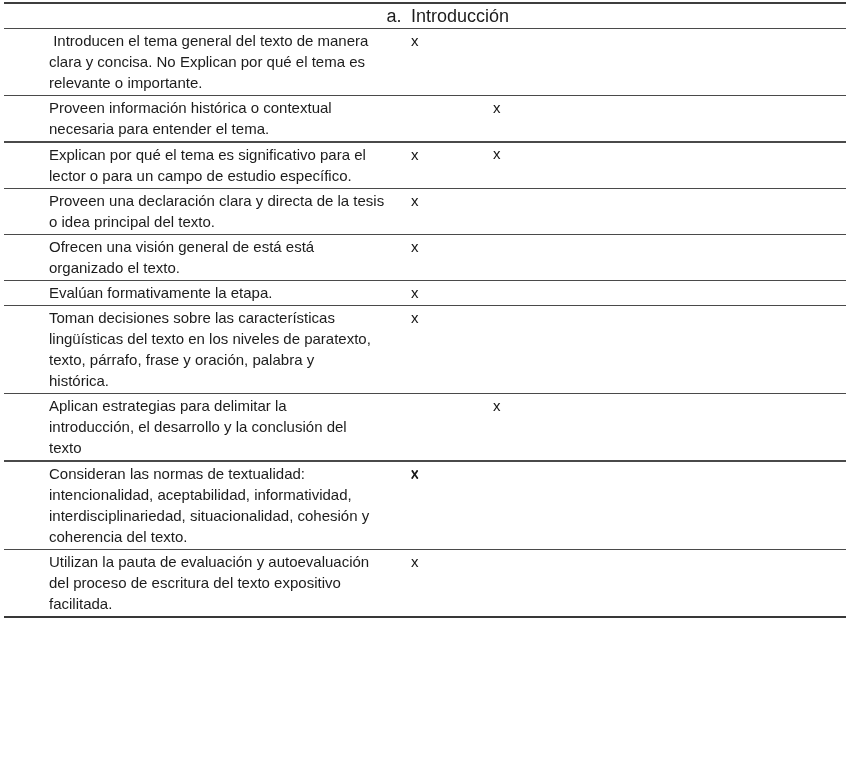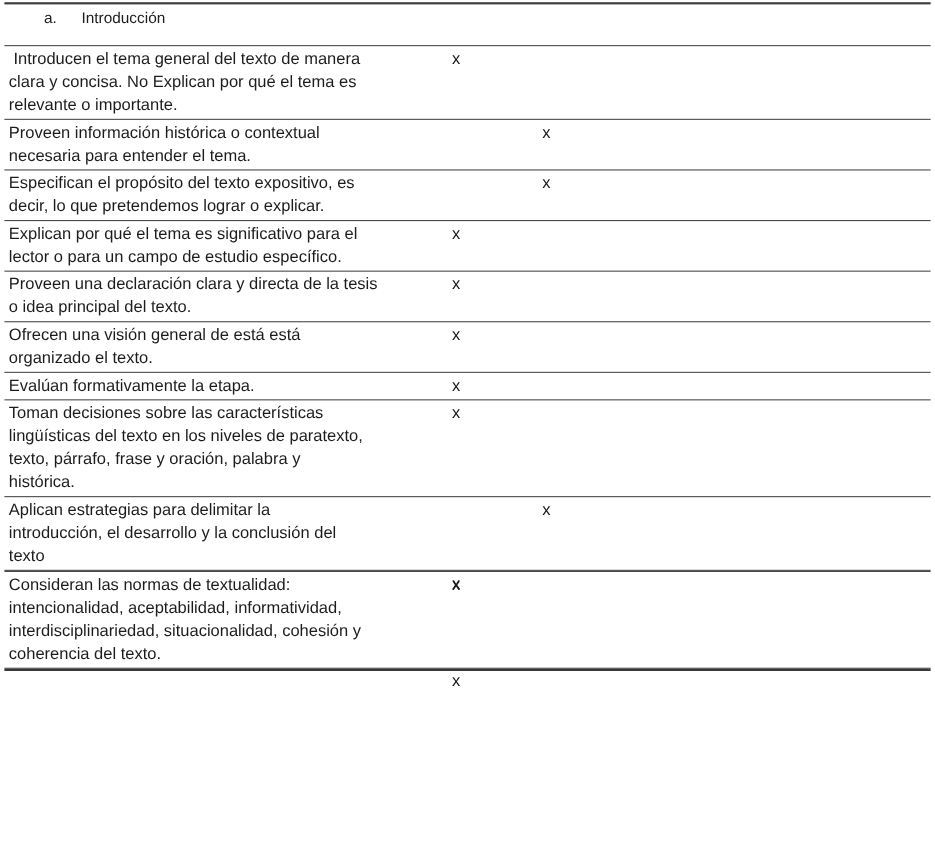--- a/index.html
+++ b/index.html
@@ -17,36 +17,38 @@
     position:relative;
     border-bottom:1px solid #4a4a4a;
   }
   .row.thick{border-bottom:2px solid #383838;}
   .desc{
     width:402px;
     padding:1px 0 2px 4px;
     font-size:15px;
     line-height:21px;
     white-space:pre-wrap;
+    margin-left:41px;
   }
   .mark{
     position:absolute;
     top:1px;
     font-size:15px;
     line-height:21px;
     color:#161616;
   }
   .mark.col1{left:407px;}
   .mark.col2{left:489px;}
   .header-row{
     position:relative;
     border-bottom:1px solid #4a4a4a;
-    font-size:14px;
+    font-size:18px;
     line-height:21px;
-    padding:2px 0 14px 0;
+    padding:2px 0 1px 0;
+    text-align:center;
   }
   .header-row.thick{border-bottom:2px solid #353535;}
   .sec-letter{
     display:inline-block;
     margin-left:36px;
     width:34px;
   }
 </style>
 </head>
 <body>
@@ -64,22 +66,20 @@
     <span class="mark col1">x</span>
   </div>
 
   <div class="row">
     <div class="desc">Proveen información histórica o contextual
 necesaria para entender el tema.</div>
     <span class="mark col2">x</span>
   </div>
 
   <div class="row">
-    <div class="desc">Especifican el propósito del texto expositivo, es
-decir, lo que pretendemos lograr o explicar.</div>
     <span class="mark col2">x</span>
   </div>
 
   <div class="row">
     <div class="desc">Explican por qué el tema es significativo para el
 lector o para un campo de estudio específico.</div>
     <span class="mark col1">x</span>
   </div>
 
   <div class="row">
@@ -121,16 +121,19 @@
 
   <div class="row">
     <div class="desc">Consideran las normas de textualidad:
 intencionalidad, aceptabilidad, informatividad,
 interdisciplinariedad, situacionalidad, cohesión y
 coherencia del texto.</div>
     <span class="mark col1">x</span>
   </div>
 
   <div class="row thick">
+    <div class="desc">Utilizan la pauta de evaluación y autoevaluación
+del proceso de escritura del texto expositivo
+facilitada.</div>
     <span class="mark col1">x</span>
   </div>
 
 </div>
 
 </body></html>

